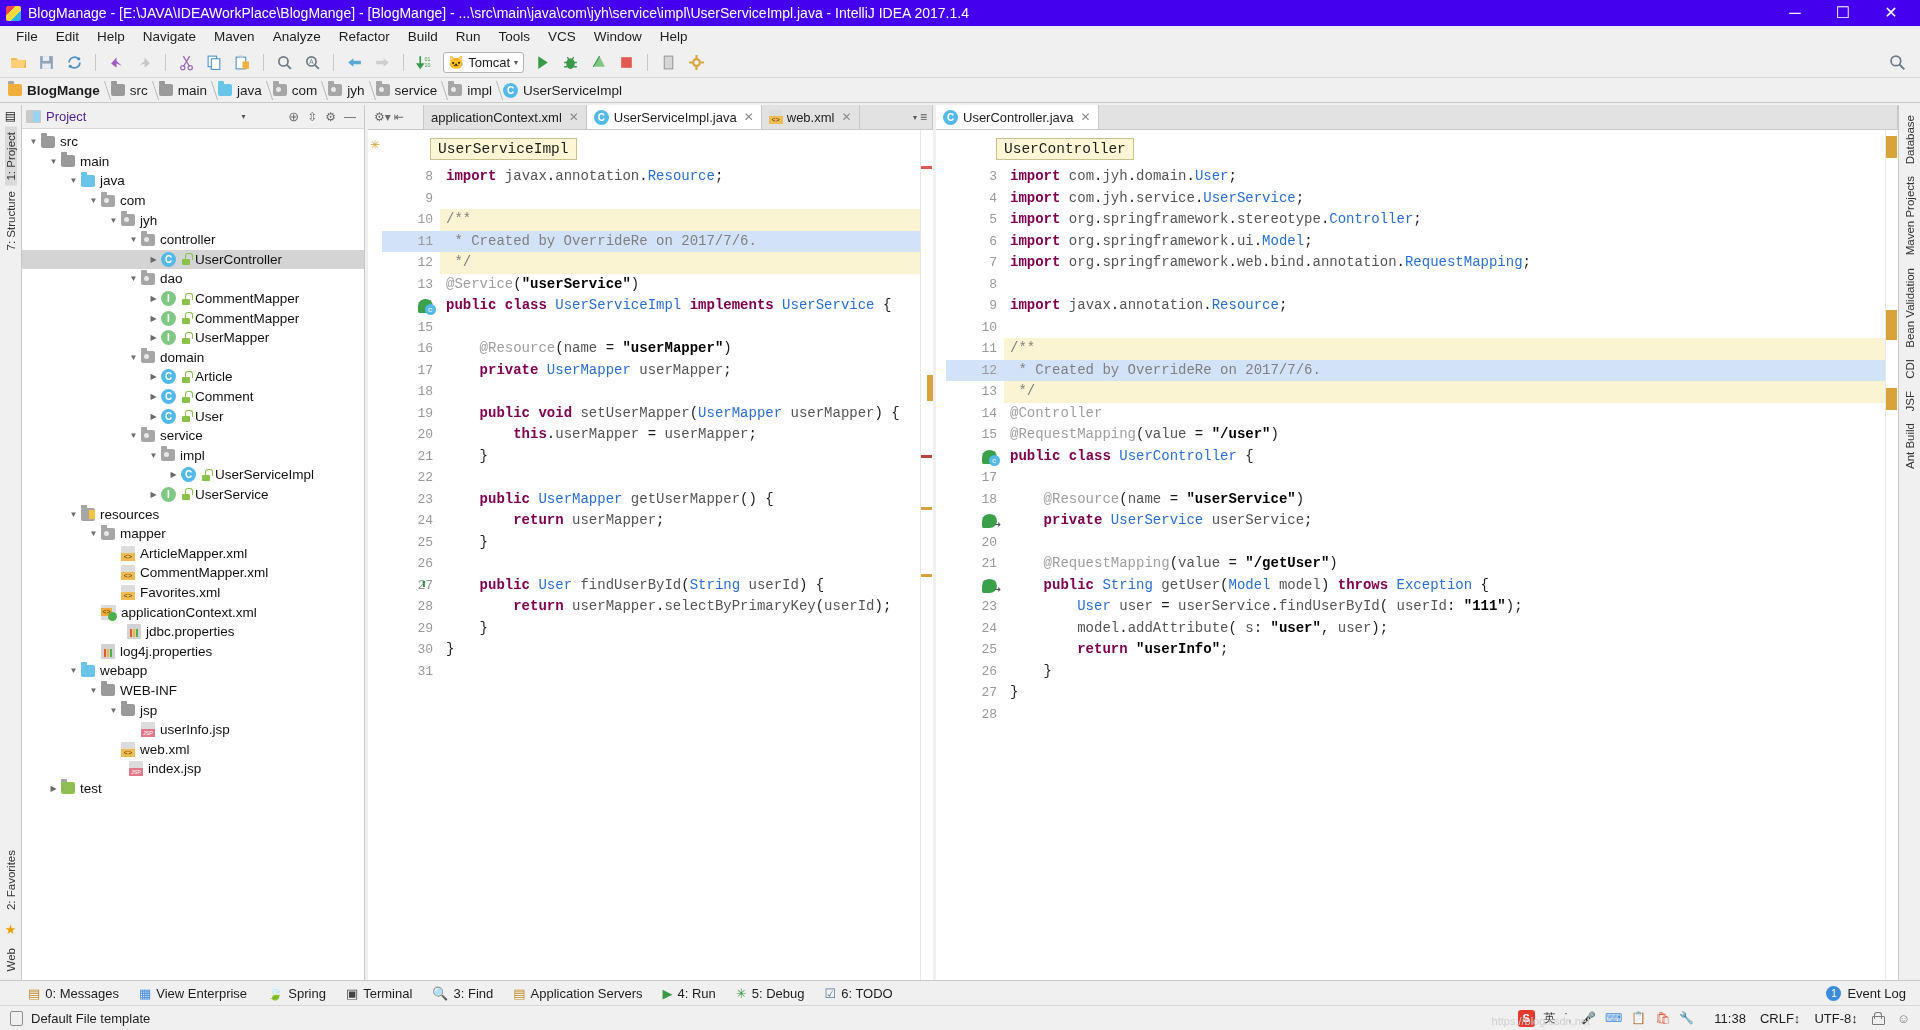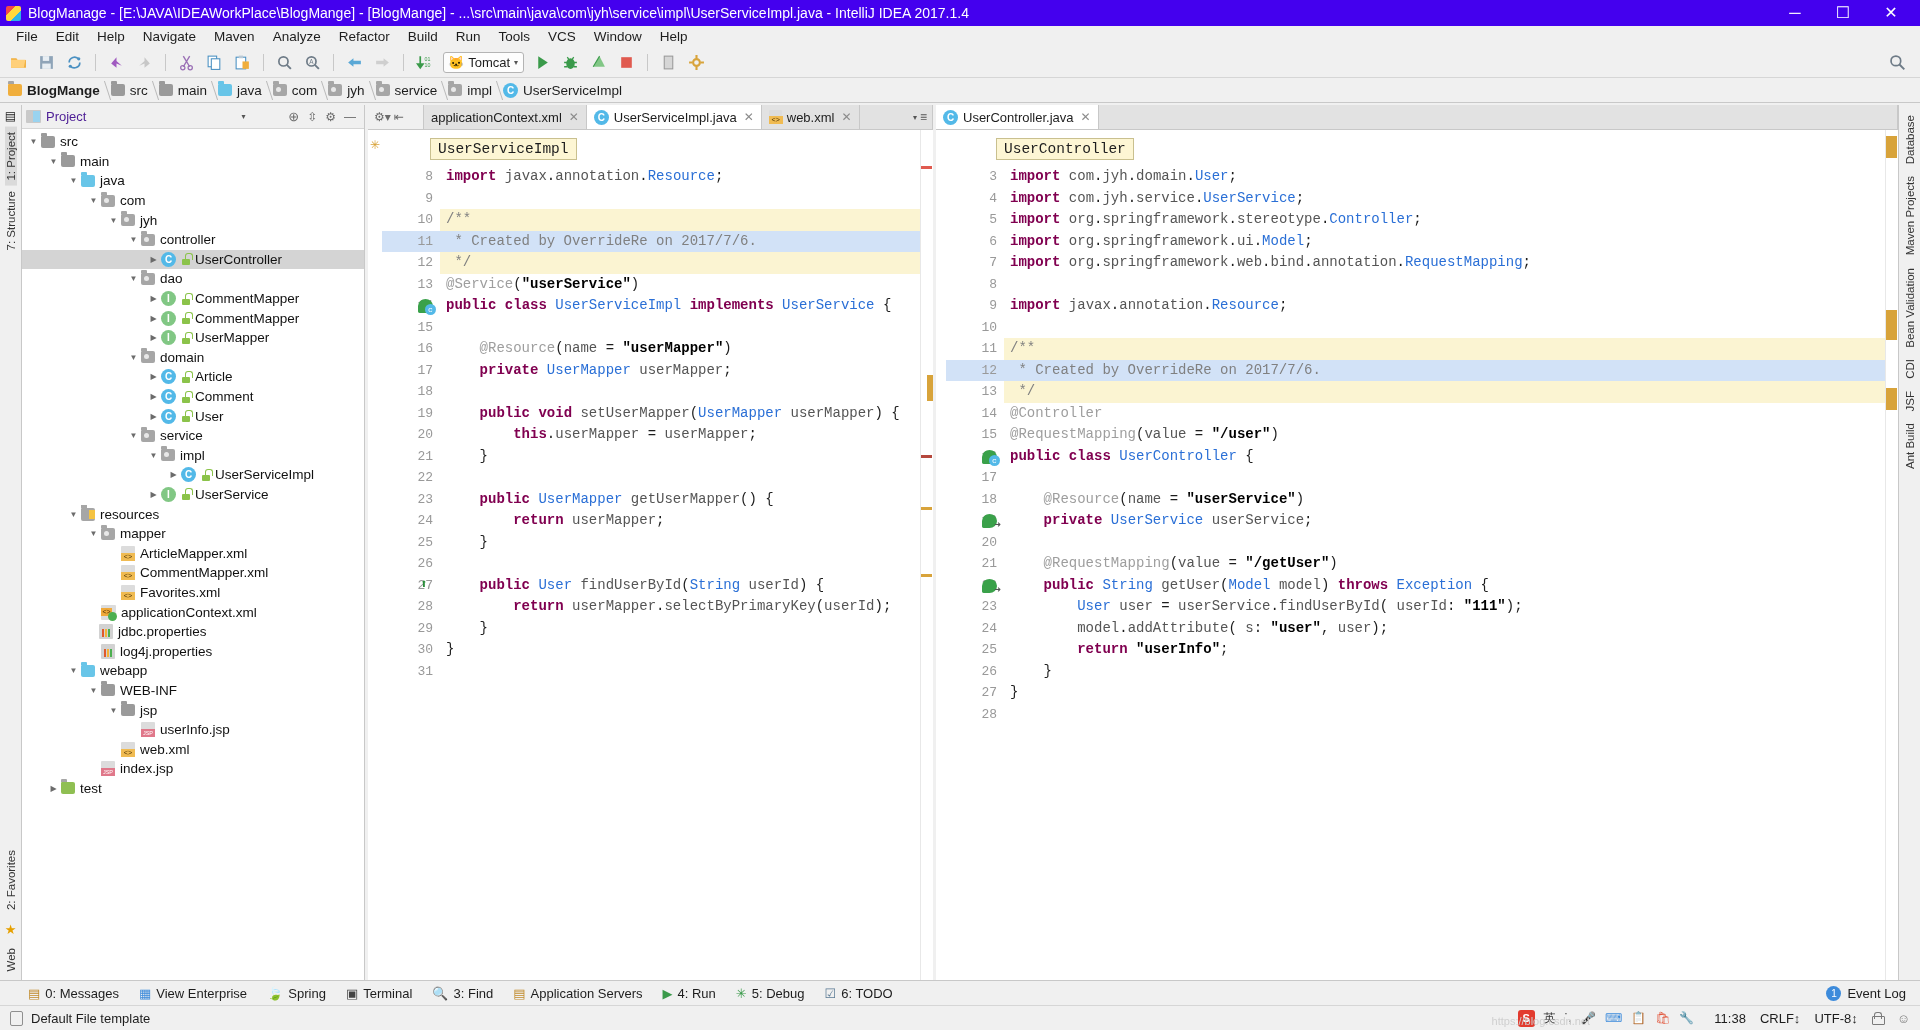--- a/index.html
+++ b/index.html
@@ -630,21 +630,21 @@
             </span>
             <span class="lbl">Favorites.xml</span>
           </div>
           <div class="row" style="padding-left: 64px;">
             <span class="tw none"></span>
             <span class="ficon">
               <span class="ctxic"></span>
             </span>
             <span class="lbl">applicationContext.xml</span>
           </div>
-          <div class="row" style="padding-left: 62px;">
+          <div class="row" style="padding-left: 90px;">
             <span class="tw none"></span>
             <span class="ficon">
               <span class="propic"></span>
             </span>
             <span class="lbl">jdbc.properties</span>
           </div>
           <div class="row" style="padding-left: 64px;">
             <span class="tw none"></span>
             <span class="ficon">
               <span class="propic"></span>
@@ -679,21 +679,21 @@
             </span>
             <span class="lbl">userInfo.jsp</span>
           </div>
           <div class="row" style="padding-left: 84px;">
             <span class="tw none"></span>
             <span class="ficon">
               <span class="xmlic"></span>
             </span>
             <span class="lbl">web.xml</span>
           </div>
-          <div class="row" style="padding-left: 64px;">
+          <div class="row" style="padding-left: 92px;">
             <span class="tw none"></span>
             <span class="ficon">
               <span class="jspic"></span>
             </span>
             <span class="lbl">index.jsp</span>
           </div>
           <div class="row" style="padding-left: 24px;">
             <span class="tw">▶</span>
             <span class="ficon">
               <span class="fold" style="background:#8fbf52"></span>

